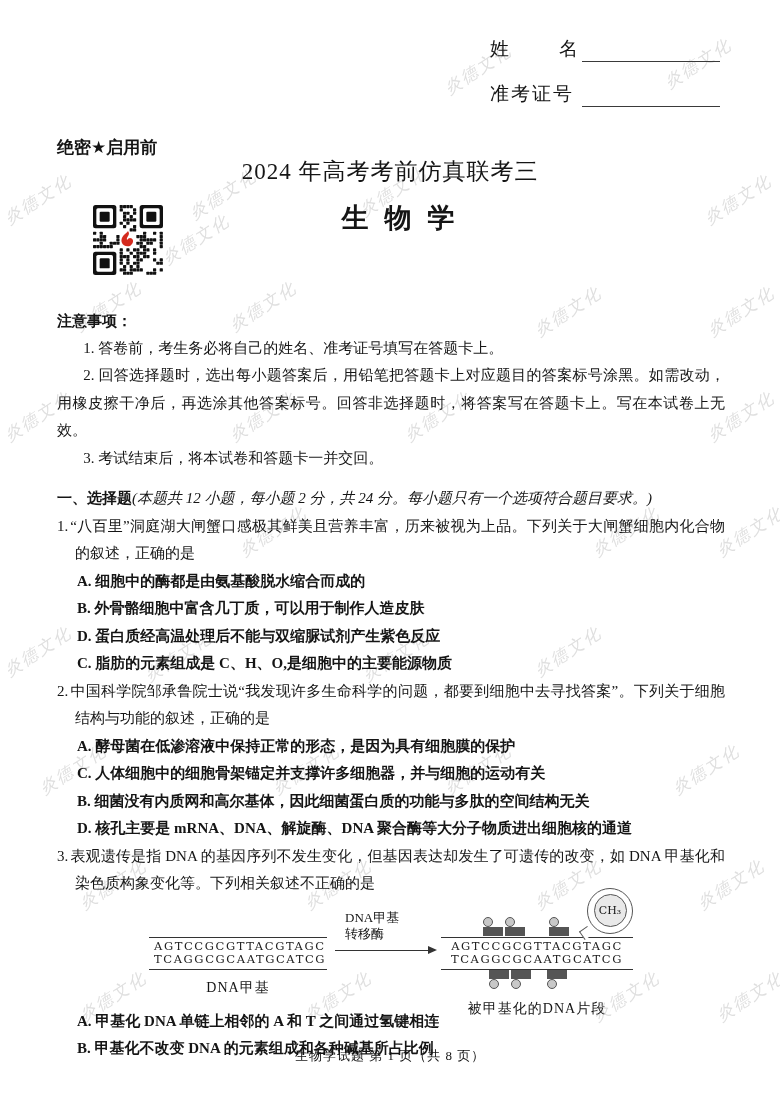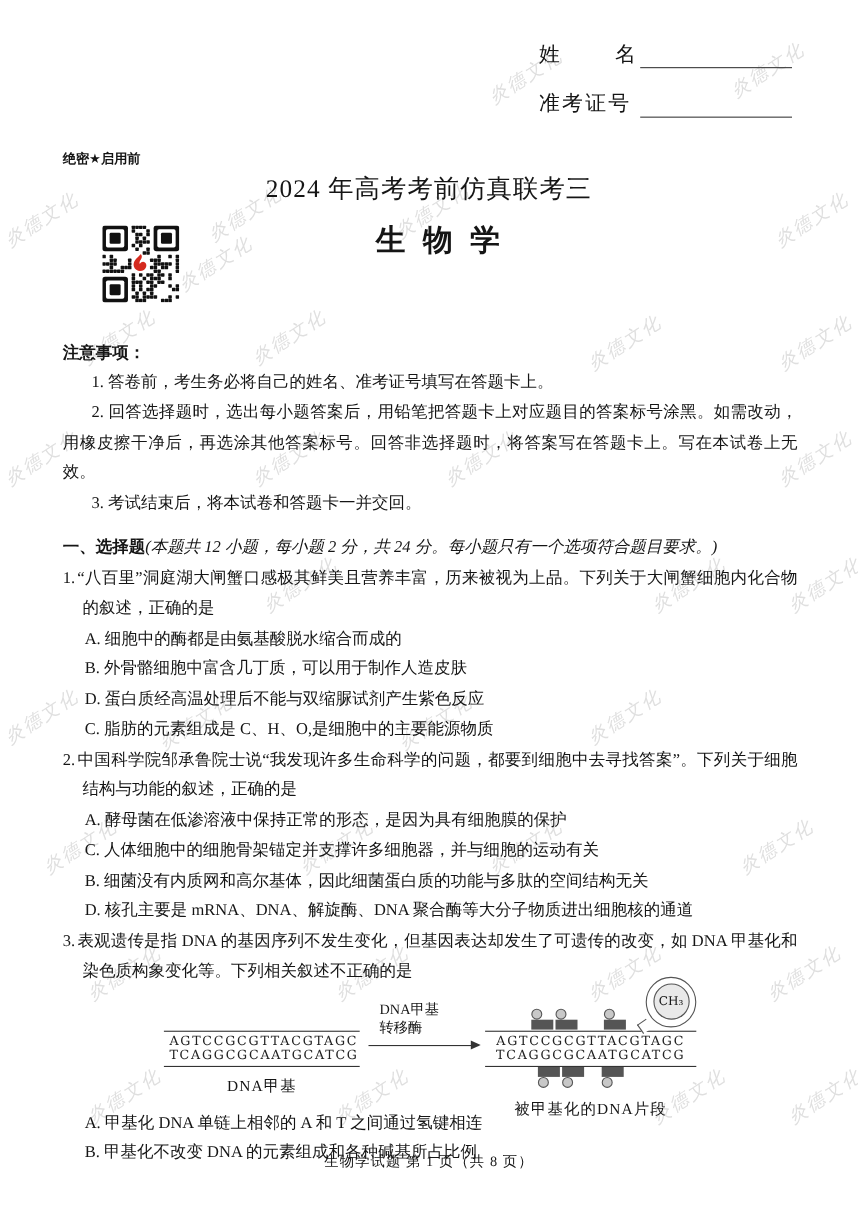--- a/index.html
+++ b/index.html
@@ -16,38 +16,38 @@
     font-style:italic;white-space:nowrap;transform:rotate(-33deg);opacity:.8;
   }
 
   
   .name-block{position:absolute;top:30px;right:60px;width:230px;z-index:2;font-size:19px;}
   .name-row{display:flex;align-items:flex-end;height:32px;margin-bottom:13px;}
   .lbl-split{display:flex;justify-content:space-between;width:88px;}
   .lbl-plain{width:88px;letter-spacing:2px;}
   .fill-line{flex:1;border-bottom:1.5px solid #3a3a3a;height:100%;margin-left:4px;}
 
-  .secrecy{position:absolute;left:57px;top:136px;font-size:12px;font-weight:700;z-index:2;}
+  .secrecy{position:absolute;left:57px;top:136px;font-size:17px;font-weight:700;z-index:2;}
   .exam-title{position:absolute;top:156px;left:0;width:100%;text-align:center;
     font-size:23px;letter-spacing:1px;z-index:2;}
   .subject{position:absolute;top:200px;left:0;width:100%;text-align:center;
     font-size:27px;font-weight:700;letter-spacing:16px;padding-left:32px;box-sizing:border-box;z-index:2;}
   .qr{position:absolute;left:93px;top:205px;width:70px;height:70px;z-index:2;}
 
   
   .content{position:absolute;top:307px;left:57px;width:668px;z-index:1;
     font-size:15px;line-height:27.5px;text-align:justify;}
   .notice-h{font-weight:700;font-size:15px;text-align:left;}
   .notice-item{margin:0;text-indent:1.75em;}
   .sec-head{margin-top:12px;}
   .sec-title{font-weight:700;}
   .sec-note{font-style:italic;}
   .stem{margin:0;padding-left:18px;text-indent:-18px;}
   .stem .qnum{padding-right:2px;}
-  .option{margin:0;padding-left:20px;}
+  .option{margin:0;padding-left:20px;font-weight:bold;}
 
   
   .diagram{display:flex;justify-content:center;align-items:flex-start;
     margin:6px 0 2px 0;height:102px;text-align:left;line-height:normal;}
   .seqbox{border-top:1.3px solid #333;border-bottom:1.3px solid #333;
     padding:2px 5px;text-align:center;font-family:"DejaVu Serif",serif;
     font-size:11.5px;letter-spacing:1.6px;line-height:13.5px;color:#222;}
   .frag-label{text-align:center;font-size:14px;margin-top:9px;letter-spacing:1px;}
   .frag-left{width:178px;padding-top:33px;}
   .arrowcol{width:100px;padding:6px 6px 0 8px;}

